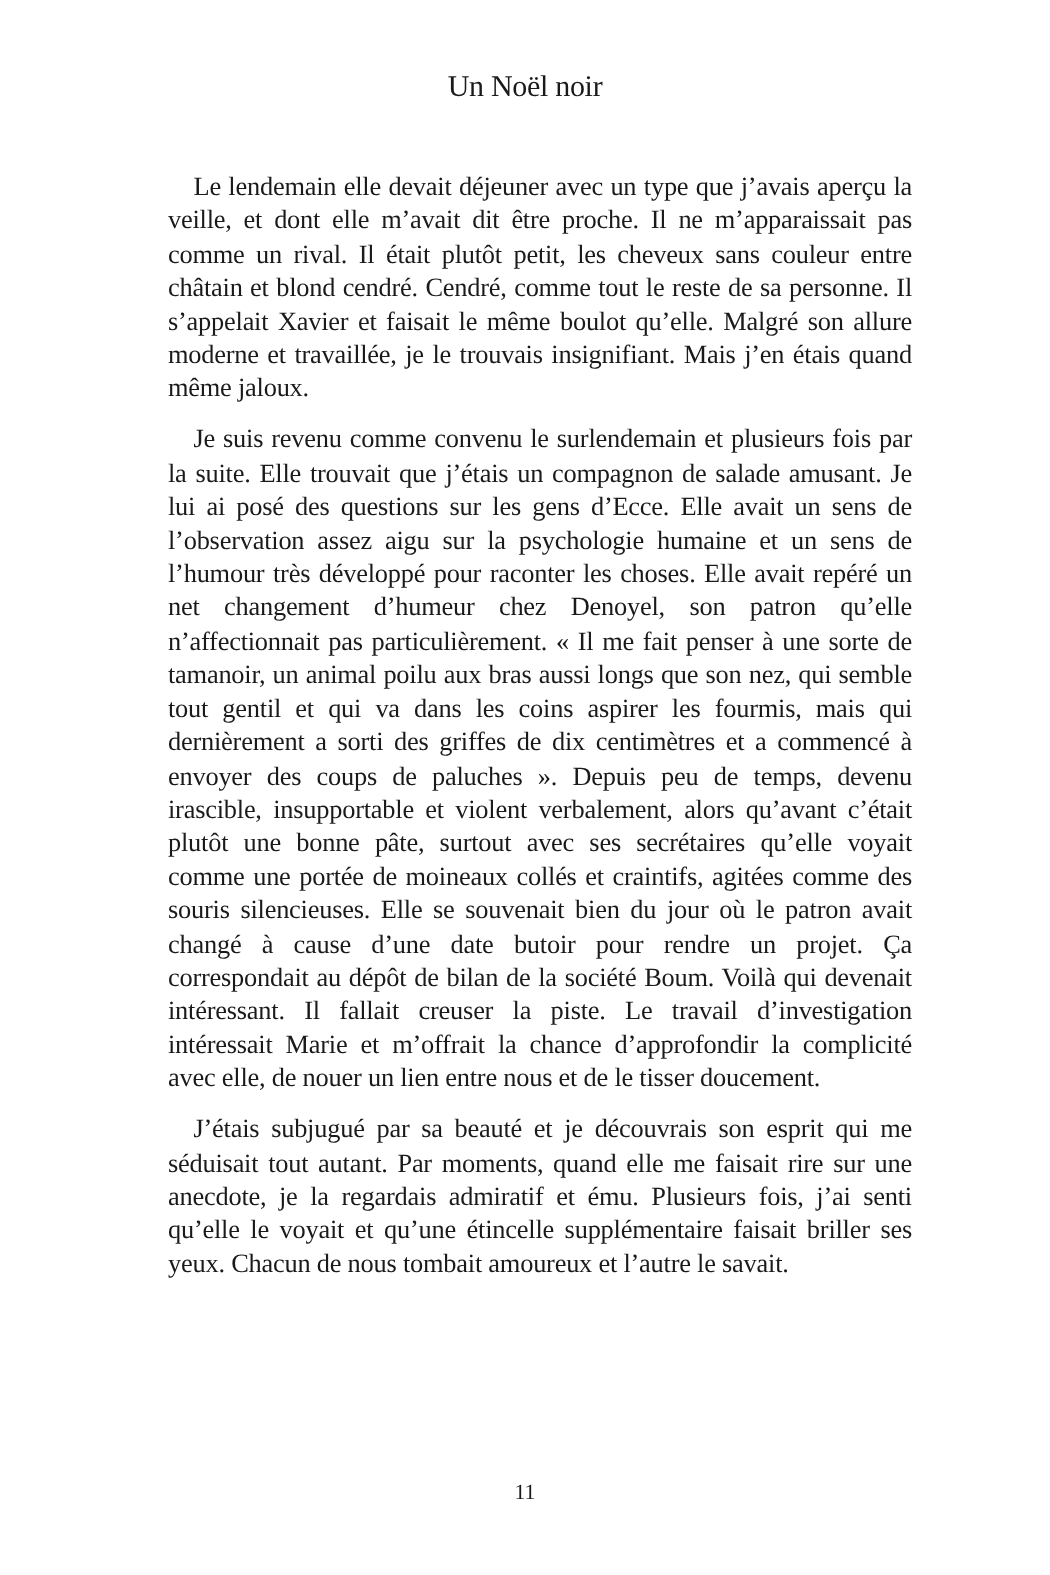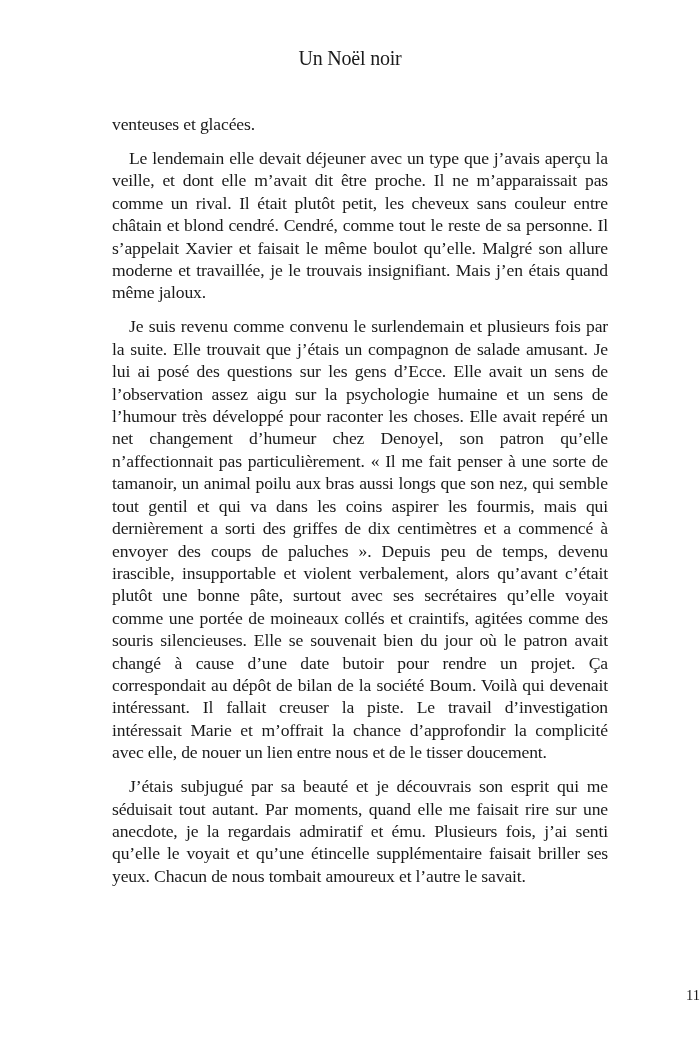--- a/index.html
+++ b/index.html
@@ -40,29 +40,28 @@
       text-indent: 17px;
     }
     .para.first {
       text-indent: 0;
     }
     .page-number {
       position: absolute;
       top: 987px;
       left: 0;
       width: 700px;
-      text-align: right;
+      text-align: center;
       font-size: 14.5px;
     }
   </style>
 </head>
 <body>
 
 <div class="running-header">Un Noël noir</div>
 
 <div class="text-block">
-  <p class="para first">venteuses et glacées.</p>
   <p class="para">Le lendemain elle devait déjeuner avec un type que j’avais aperçu la veille, et dont elle m’avait dit être proche. Il ne m’apparaissait pas comme un rival. Il était plutôt petit, les cheveux sans couleur entre châtain et blond cendré. Cendré, comme tout le reste de sa personne. Il s’appelait Xavier et faisait le même boulot qu’elle. Malgré son allure moderne et travaillée, je le trouvais insignifiant. Mais j’en étais quand même jaloux.</p>
   <p class="para">Je suis revenu comme convenu le surlendemain et plusieurs fois par la suite. Elle trouvait que j’étais un compagnon de salade amusant. Je lui ai posé des questions sur les gens d’Ecce. Elle avait un sens de l’observation assez aigu sur la psychologie humaine et un sens de l’humour très développé pour raconter les choses. Elle avait repéré un net changement d’humeur chez Denoyel, son patron qu’elle n’affectionnait pas particulièrement. « Il me fait penser à une sorte de tamanoir, un animal poilu aux bras aussi longs que son nez, qui semble tout gentil et qui va dans les coins aspirer les fourmis, mais qui dernièrement a sorti des griffes de dix centimètres et a commencé à envoyer des coups de paluches ». Depuis peu de temps, devenu irascible, insupportable et violent verbalement, alors qu’avant c’était plutôt une bonne pâte, surtout avec ses secrétaires qu’elle voyait comme une portée de moineaux collés et craintifs, agitées comme des souris silencieuses. Elle se souvenait bien du jour où le patron avait changé à cause d’une date butoir pour rendre un projet. Ça correspondait au dépôt de bilan de la société Boum. Voilà qui devenait intéressant. Il fallait creuser la piste. Le travail d’investigation intéressait Marie et m’offrait la chance d’approfondir la complicité avec elle, de nouer un lien entre nous et de le tisser doucement.</p>
   <p class="para">J’étais subjugué par sa beauté et je découvrais son esprit qui me séduisait tout autant. Par moments, quand elle me faisait rire sur une anecdote, je la regardais admiratif et ému. Plusieurs fois, j’ai senti qu’elle le voyait et qu’une étincelle supplémentaire faisait briller ses yeux. Chacun de nous tombait amoureux et l’autre le savait.</p>
 </div>
 
 <div class="page-number">11</div>
 
 </body></html>

